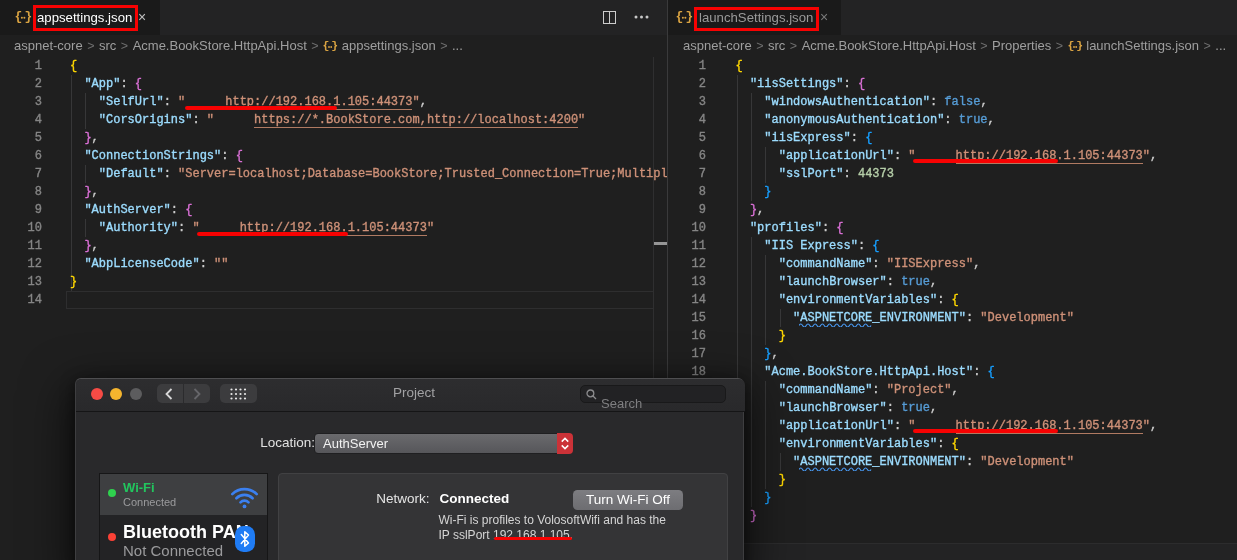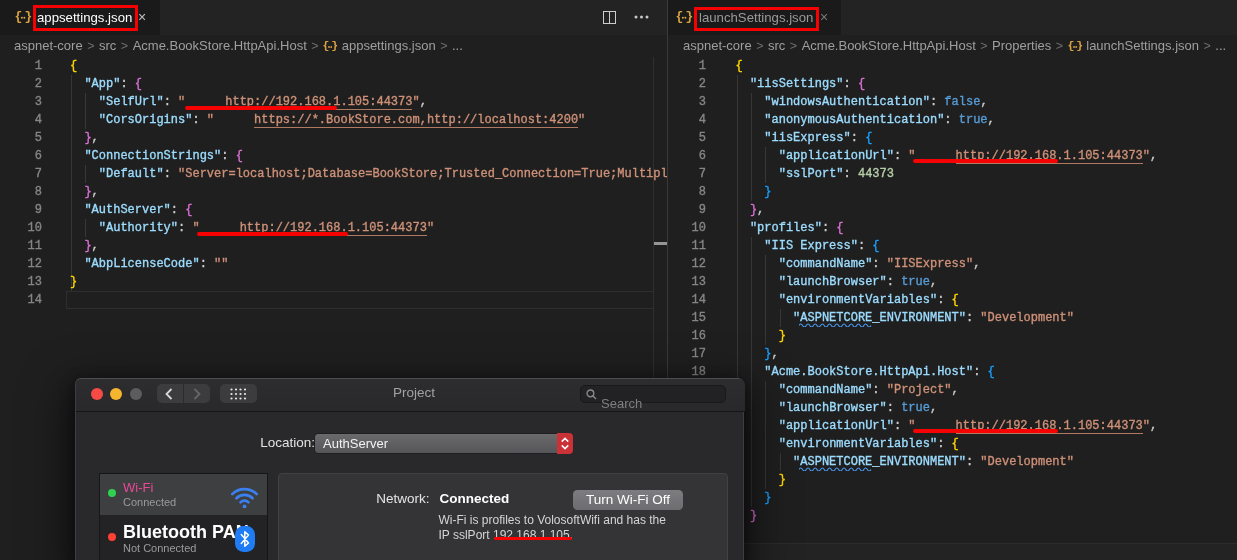--- a/index.html
+++ b/index.html
@@ -183,33 +183,33 @@
     <div class="abs" style="left:247px;top:57px;font-size:13px;color:#f2f2f2;">AuthServer</div>
     <div class="abs" style="left:481.3px;top:54.5px;width:15.5px;height:20.5px;border-radius:0 4px 4px 0;background:#cb3238;"></div>
     <svg class="abs" style="left:484px;top:58.5px;" width="10" height="13" viewBox="0 0 10 14">
       <path d="M1.5 5 L5 1.5 L8.5 5" fill="none" stroke="#fff" stroke-width="1.6"></path>
       <path d="M1.5 9 L5 12.5 L8.5 9" fill="none" stroke="#fff" stroke-width="1.6"></path>
     </svg>
 
     <div class="abs" style="left:22.5px;top:94.5px;width:169.5px;height:96px;background:#232325;border:1px solid #161617;"></div>
     <div class="abs" style="left:23.5px;top:95.5px;width:167.5px;height:40.5px;background:#3e3f41;"></div>
     <div class="abs" style="left:31.5px;top:110px;width:8px;height:8px;border-radius:50%;background:#2fd14e;"></div>
-    <div class="abs" style="left:47px;top:101px;font-size:13px;font-weight:normal;color:#ec4899;">Wi-Fi</div>
+    <div class="abs" style="left:47px;top:101px;font-size:13px;font-weight:bold;color:#22c55e;">Wi-Fi</div>
     <div class="abs" style="left:47px;top:117.5px;font-size:11px;color:#9b9b9d;">Connected</div>
     <svg class="abs" style="left:154px;top:105px;" width="29" height="25" viewBox="0 0 29 25">
       <g fill="none" stroke="#3b80f0" stroke-linecap="round" stroke-width="2.7">
         <path d="M2.3 10.1 A 17.3 17.3 0 0 1 26.7 10.1"></path>
         <path d="M6.4 14.3 A 11.4 11.4 0 0 1 22.6 14.3"></path>
         <path d="M10.5 18.4 A 5.6 5.6 0 0 1 18.5 18.4"></path>
       </g>
       <circle cx="14.5" cy="22.4" r="1.9" fill="#3b80f0"></circle>
     </svg>
     <div class="abs" style="left:31.5px;top:154px;width:8px;height:8px;border-radius:50%;background:#fb4136;"></div>
     <div class="abs" style="left:47px;top:143.5px;font-size:18px;font-weight:bold;color:#fff;">Bluetooth PAN</div>
-    <div class="abs" style="left:47px;top:163px;font-size:11px;color:#9b9b9d;">Not Connected</div>
+    <div class="abs" style="left:47px;top:163px;font-size:15px;color:#9b9b9d;">Not Connected</div>
     <svg class="abs" style="left:158.5px;top:147px;" width="20" height="26" viewBox="0 0 20 26">
       <rect x="0" y="0" width="20" height="26" rx="8.5" fill="#1f7cf5"></rect>
       <path d="M6.3 8.6 L13.5 17 L9.8 20.3 L9.8 5.7 L13.5 9 L6.3 17.4" fill="none" stroke="#fff" stroke-width="1.5" stroke-linejoin="round" stroke-linecap="round"></path>
     </svg>
 
     <div class="abs" style="left:201.5px;top:94.5px;width:450px;height:96px;background:#343436;border:1px solid #414143;border-radius:4px;"></div>
     <div class="abs" style="left:201.5px;top:112px;width:152px;text-align:right;font-size:13.5px;color:#e4e4e4;">Network:</div>
     <div class="abs" style="left:363.5px;top:112px;font-size:13.5px;font-weight:bold;color:#fff;">Connected</div>
     <div class="abs" style="left:497px;top:111px;width:110px;height:20px;background:linear-gradient(#7d7d81,#6d6d71);border-radius:4.5px;text-align:center;font-size:13.5px;color:#fff;line-height:20px;">Turn Wi-Fi Off</div>
     <div class="abs" style="left:362.5px;top:135px;font-size:12px;color:#d5d5d5;line-height:12.5px;">Wi-Fi is profiles to VolosoftWifi and has the</div>

